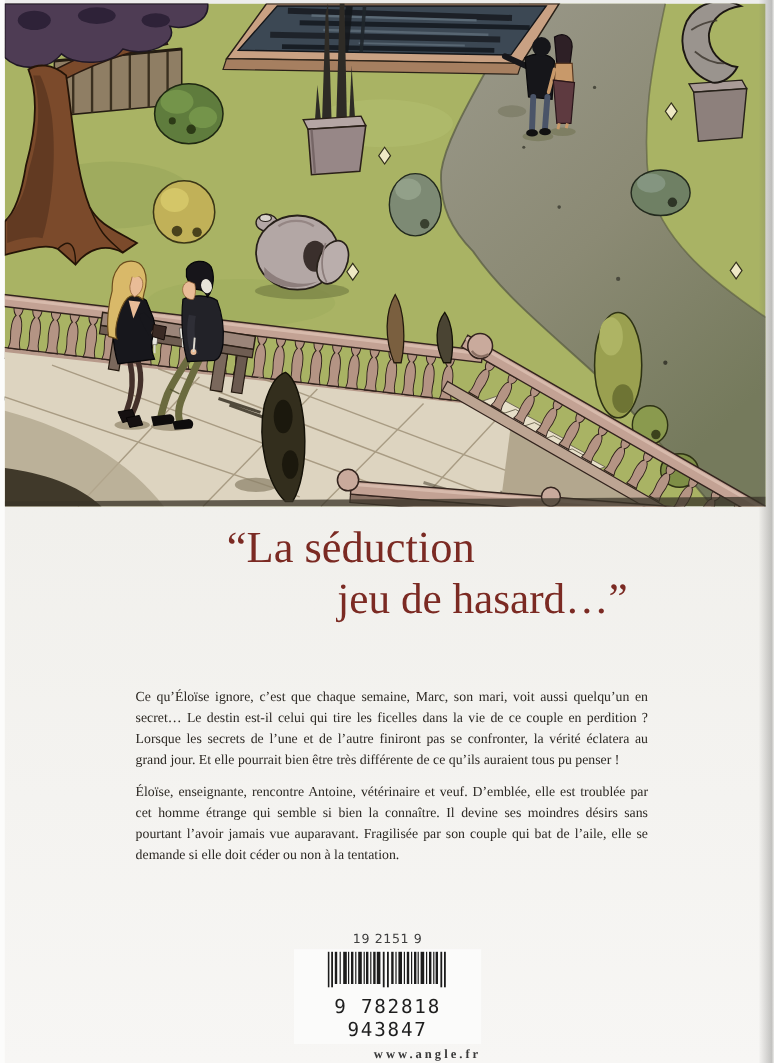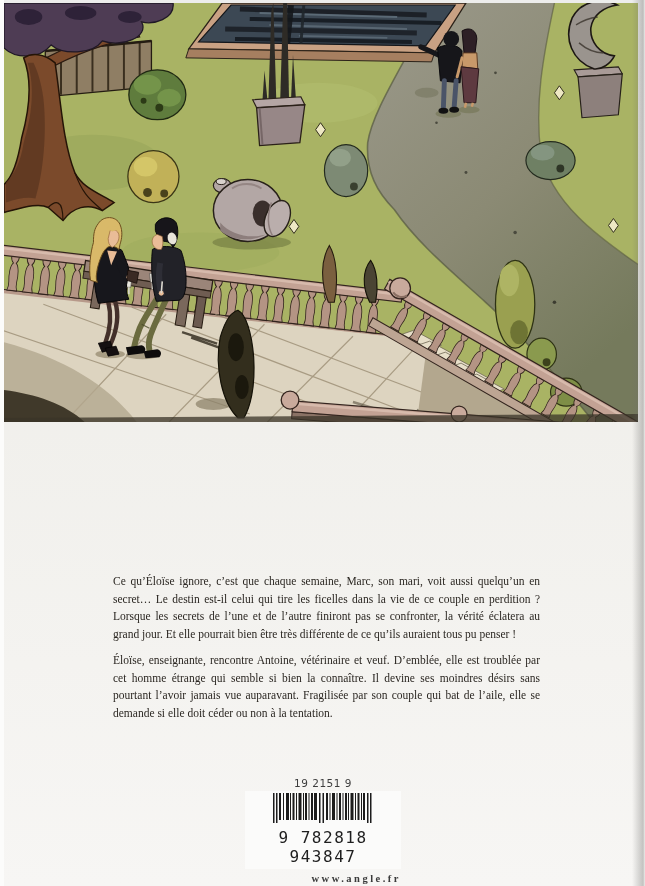--- a/index.html
+++ b/index.html
@@ -339,20 +339,22 @@
       </g>
       <circle cx="291" cy="398" r="9" fill="#c9aa9c" stroke="#33241e" stroke-width="1.3"></circle>
       <circle cx="463" cy="412" r="8" fill="#c9aa9c" stroke="#33241e" stroke-width="1.2"></circle>
     </g>
 
     <path d="M0,416 L645,412 L645,420 L0,420 Z" fill="#3a3428" opacity=".75"></path>
   </svg>
   </div>
 
   <div class="quote">
+    <div class="quote-l1">“La séduction</div>
+    <div class="quote-l3">jeu de hasard…”</div>
   </div>
 
   <div class="synopsis">
     <p>Ce qu’Éloïse ignore, c’est que chaque semaine, Marc, son mari, voit aussi quelqu’un en secret… Le destin est-il celui qui tire les ficelles dans la vie de ce couple en perdition ? Lorsque les secrets de l’une et de l’autre finiront pas se confronter, la vérité éclatera au grand jour. Et elle pourrait bien être très différente de ce qu’ils auraient tous pu penser !</p>
     <p>Éloïse, enseignante, rencontre Antoine, vétérinaire et veuf. D’emblée, elle est troublée par cet homme étrange qui semble si bien la connaître. Il devine ses moindres désirs sans pourtant l’avoir jamais vue auparavant. Fragilisée par son couple qui bat de l’aile, elle se demande si elle doit céder ou non à la tentation.</p>
   </div>
 
   <div class="code-block">
     <div class="print-code">19 2151 9</div>
     <div class="barcode-box">

